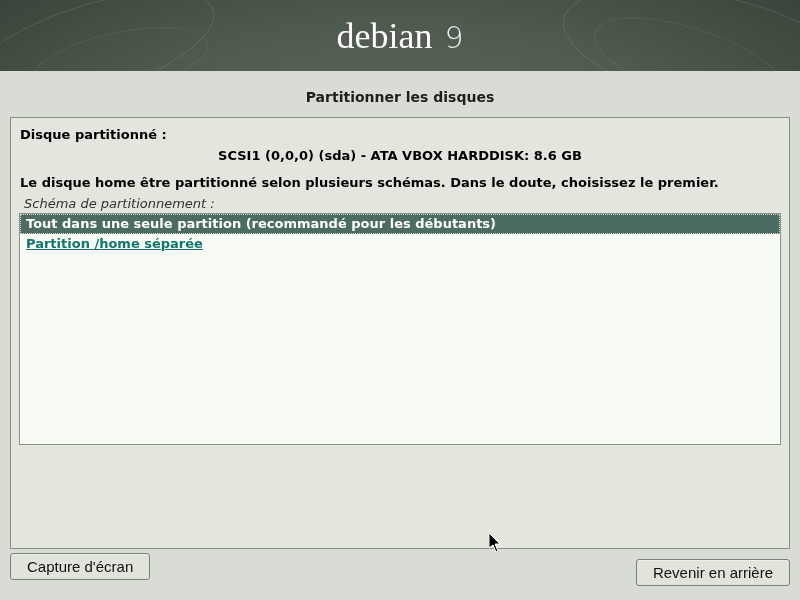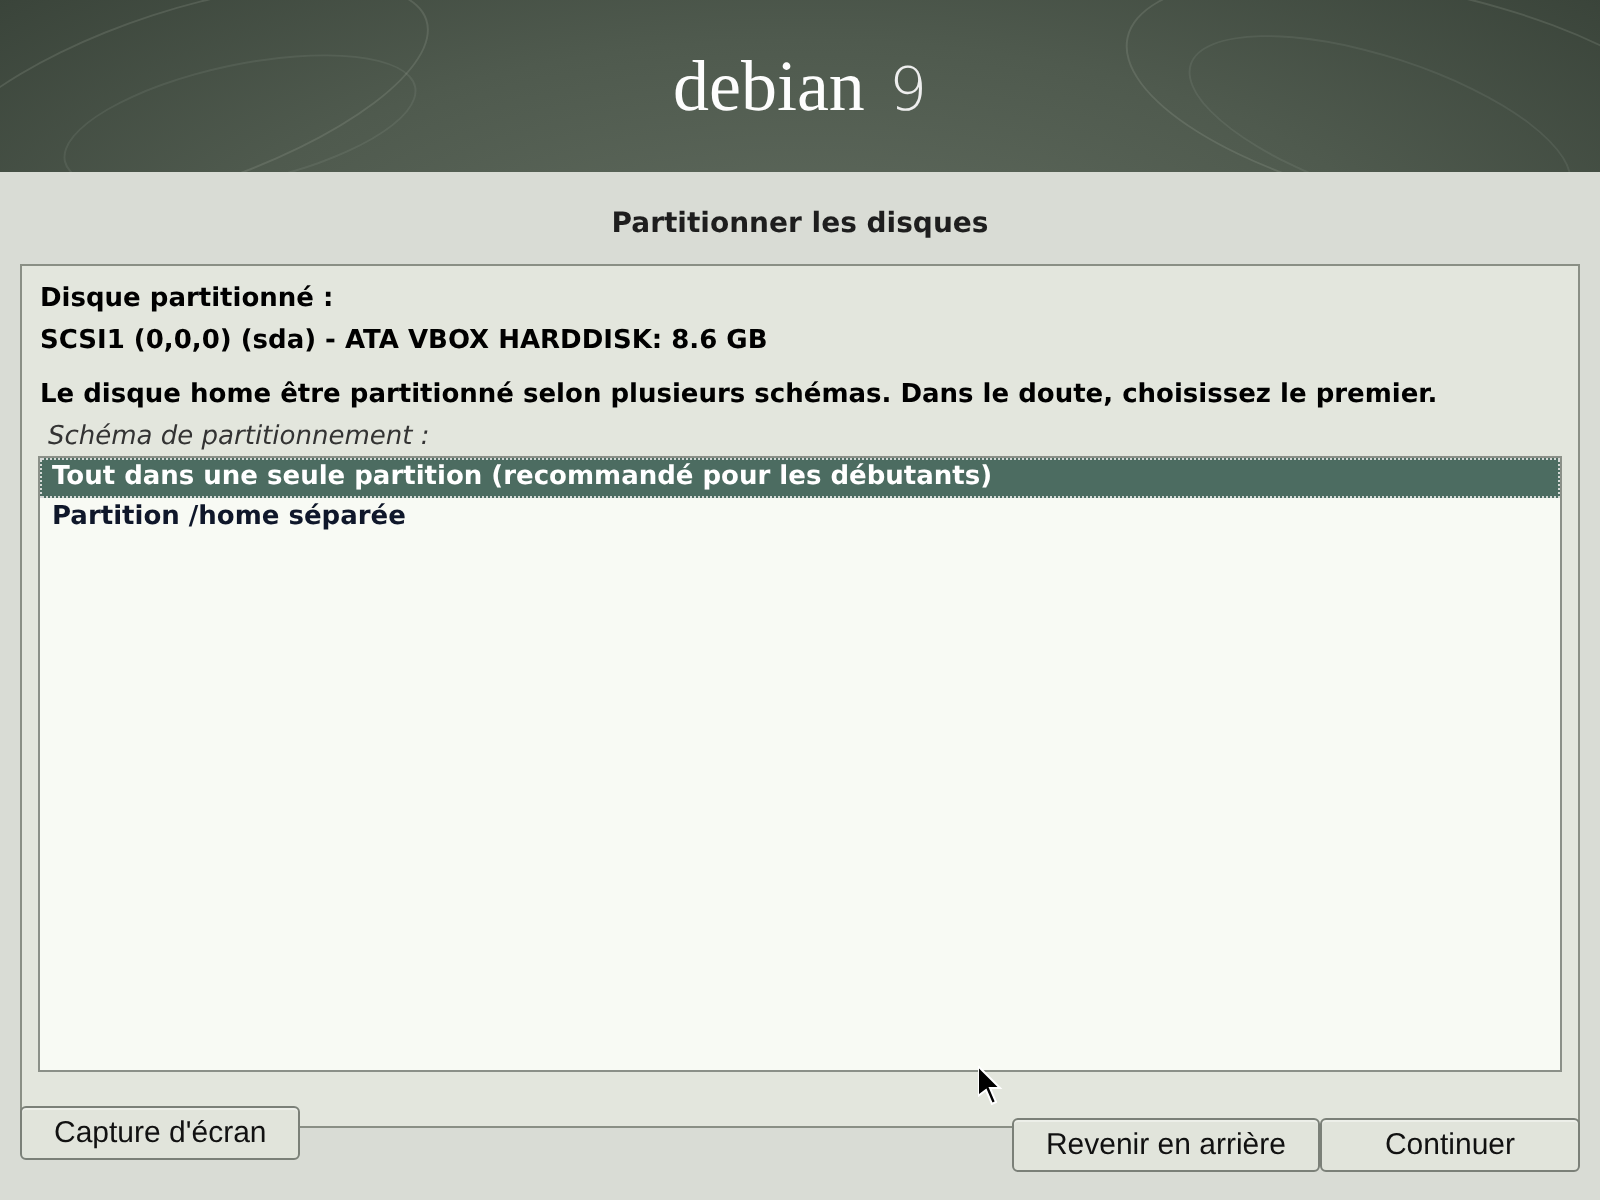--- a/index.html
+++ b/index.html
@@ -11,21 +11,21 @@
       width: 800px;
       height: 600px;
       font-family: "DejaVu Sans", Verdana, sans-serif;
       font-size: 13px;
       background: #d9dcd5;
       overflow: hidden;
       position: relative;
     }
     .header-banner {
       width: 100%;
-      height: 86px;
+      height: 71px;
       background: radial-gradient(ellipse 900px 400px at 400px 160px, #636e61 0%, #4f5a4e 35%, #3a443a 60%, #222a22 100%);
       position: relative;
       overflow: hidden;
     }
     .swirl {
       position: absolute;
       border: 1px solid rgba(200,210,195,0.15);
       border-radius: 50%;
     }
     .swirl.s1 { width: 260px; height: 90px; left: -40px; top: 5px; transform: rotate(-18deg); }
@@ -80,37 +80,38 @@
     .section-label {
       font-style: italic;
       font-size: 13px;
       color: #333;
       margin: 2px 0 2px 5px;
     }
     .list-container {
       margin-top: 2px;
       border: 1px solid #8b9088;
       background: #f8faf4;
-      height: 308px;
+      height: 232px;
       overflow: hidden;
     }
     .list-item {
       padding: 2px 6px 3px 6px;
       font-size: 13px;
       font-weight: bold;
       cursor: pointer;
     }
     .list-item.selected {
       background: #4c6c61;
       color: #fff;
       outline: 1px dotted #d5d9d7;
       outline-offset: -1px;
     }
     .list-item.unselected {
-      color: #0f172a;
+      color: #0f766e;
+      text-decoration: underline;
     }
     .button-row {
       position: absolute;
       bottom: 14px;
       left: 10px;
       right: 10px;
       display: flex;
       justify-content: space-between;
       align-items: center;
     }
@@ -150,32 +151,31 @@
   <div class="debian-logo">
     <span class="debian-text">debian</span>
     <span class="debian-version">9</span>
   </div>
 </div>
 
 <div class="page-title">Partitionner les disques</div>
 
 <div class="main-panel">
   <div class="info-line bold">Disque partitionné :</div>
-  <div class="info-line bold" style="margin-bottom:12px;">SCSI1 (0,0,0) (sda) - ATA VBOX HARDDISK: 8.6 GB</div>
+  <div class="info-line bold" style="margin-bottom:12px;text-align:center;">SCSI1 (0,0,0) (sda) - ATA VBOX HARDDISK: 8.6 GB</div>
   <div class="info-line bold">Le disque home être partitionné selon plusieurs schémas. Dans le doute, choisissez le premier.</div>
   <div class="section-label">Schéma de partitionnement :</div>
   <div class="list-container">
     <div class="list-item selected">Tout dans une seule partition (recommandé pour les débutants)</div>
     <div class="list-item unselected">Partition /home séparée</div>
   </div>
 </div>
 
 <div class="button-row">
   <button class="btn">Capture d'écran</button>
   <div class="right-buttons">
     <button class="btn">Revenir en arrière</button>
-    <button class="btn" style="min-width:130px;">Continuer</button>
   </div>
 </div>
 
 <svg class="cursor" viewBox="0 0 14 20">
   <polygon points="0,0 0,15 4,12 7,19 9,18 6,11 11,11" fill="#000" stroke="#fff" stroke-width="1"></polygon>
 </svg>
 
 </body></html>

